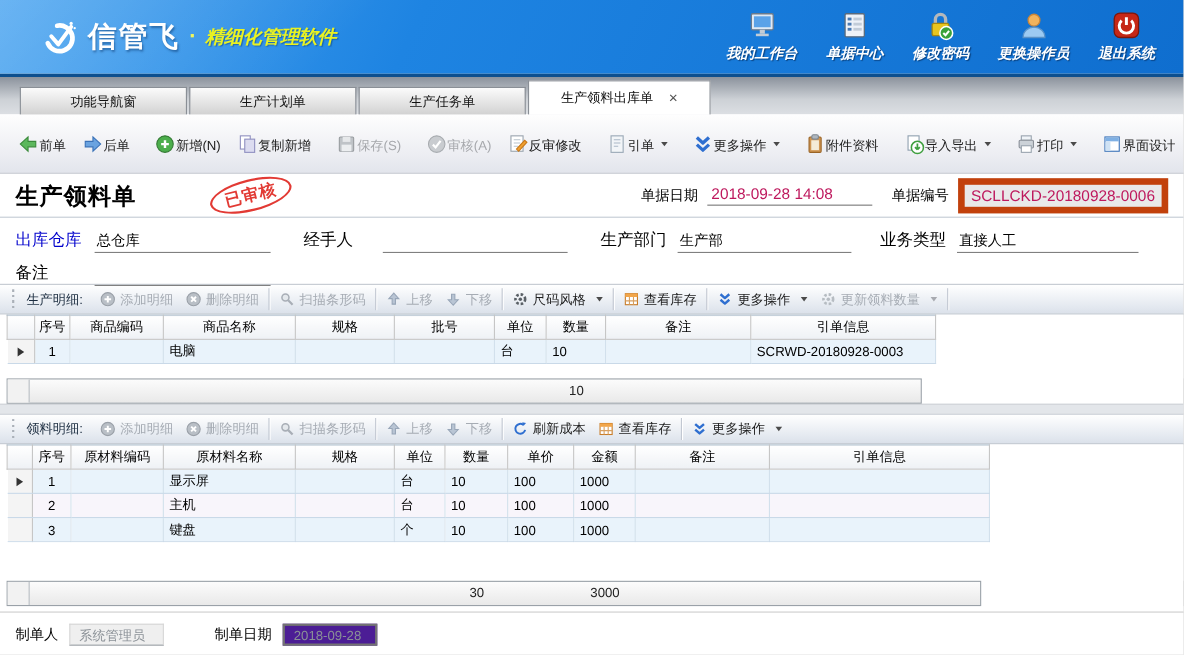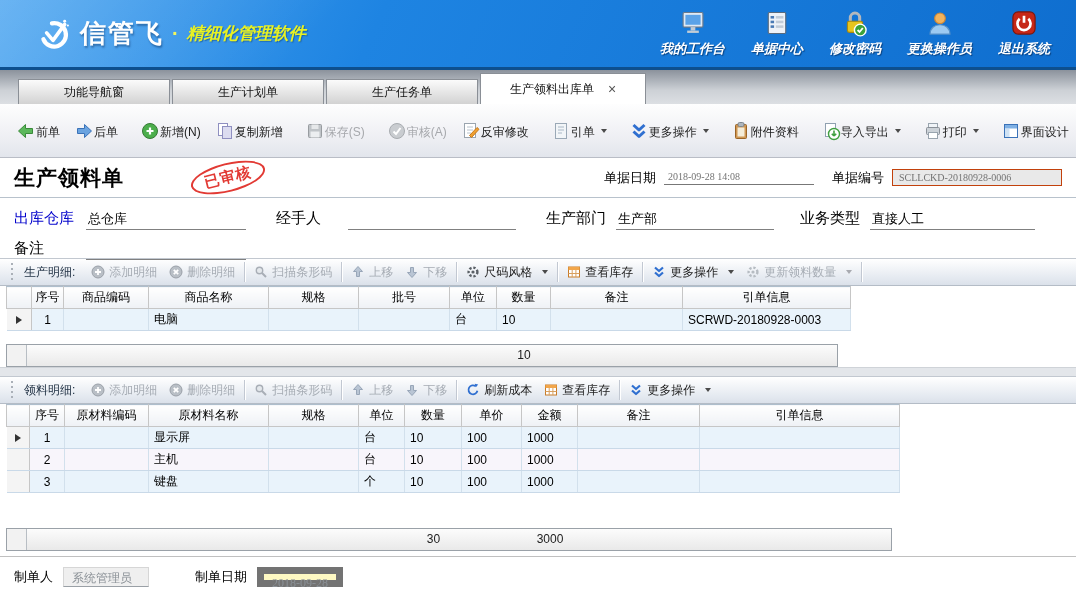--- a/index.html
+++ b/index.html
@@ -37,23 +37,23 @@
   .tsep { width:1px; height:38px; background:#c6cad2; margin:0 4px; box-shadow:1px 0 0 #fff; }
   .caret { width:0; height:0; border-left:3.5px solid transparent; border-right:3.5px solid transparent; border-top:4px solid #4a4a4a; margin-left:6px; }
   .caret.dim { border-top-color:#a8aab0; }
 
   
   .doc-header { height:40px; border-bottom:1px solid #b8c2cc; display:flex; align-items:center; padding:0 14px; background:#fff;gap:40px; }
   .doc-title { font-family:"Liberation Serif","DejaVu Serif",serif; font-size:21px; font-weight:bold; color:#000; letter-spacing:1px; }
   .stamp { margin-left:26px; transform:rotate(-14deg); border:2.5px solid #e23a34; color:#e23a34; border-radius:50%; padding:3px 12px; font-size:15px; font-weight:bold; letter-spacing:1px; }
   .doc-meta { margin-left:auto; display:flex; align-items:center; }
   .meta-label { font-size:13px; color:#000; margin:0 8px 0 18px; white-space:nowrap; }
-  .meta-value { font-family:Liberation Serif, serif; font-size:10px; color:#737373; }
+  .meta-value { font-family:Liberation Sans, sans-serif; font-size:14px; color:#be185d; }
   .meta-value.underline { border-bottom:1px solid #777; min-width:150px; padding:0 4px 2px; }
-  .meta-value.boxed { background:#e9e9e9; border:1px solid #c2410c; padding:2px 6px; min-width:170px; }
+  .meta-value.boxed { background:#e9e9e9; border:6px solid #c2410c; padding:2px 6px; min-width:170px; }
 
   
   .fields { height:60px; padding:8px 14px 0; background:#fff; }
   .frow { display:flex; align-items:flex-end; height:24px; margin-bottom:6px; }
   .flabel { font-size:15px; color:#000; white-space:nowrap; padding-bottom:2px; }
   .flabel.blue { color:#0000cc; }
   .fvalue { font-size:13px; color:#000; border-bottom:1px solid #808080; padding:0 2px 2px; height:20px; }
   .w160 { width:160px; } .w168 { width:168px; } .w158 { width:158px; } .w165 { width:165px; }
   .sp { display:inline-block; }
 
@@ -81,21 +81,21 @@
   .sumbar { height:23px; margin-left:6px; border:1px solid #9aa1a8; background:linear-gradient(#fcfcfc,#e9e9e9); position:relative; font-size:12px; color:#222; }
   .sumbar .stub { position:absolute; left:0; top:0; width:20px; height:100%; border-right:1px solid #b8bec4; background:#f2f2f2; }
   .sumbar .sumval { position:absolute; top:3px; text-align:center; }
   .graygap { height:9px; background:#e3e6ea; border-top:1px solid #cfd3d8; }
 
   
   .footsep { height:6px; border-bottom:1px solid #c0c0c0; background:#fff; }
   .footer { height:39px; background:#fff; display:flex; align-items:center; padding-left:14px; gap:10px; }
   .foot-label { font-size:13px; color:#000; white-space:nowrap; }
   .foot-box { font-size:12px; color:#8a9096; background:#efefef; border:1px solid #d6d6d6; border-bottom:1px solid #9aa0a6; padding:2px 8px; min-width:86px; height:20px; }
-  .foot-box.boxed { background:#fef9c3; border:7px solid #737373;font-family:Liberation Serif, serif; }
+  .foot-box.boxed { background:#4c1d95; border:2px solid #737373; }
   .gap120 { width:26px; }
 </style>
 </head>
 <body>
 
 <div class="app">
 
   <div class="titlebar">
     <div class="brand">
       <svg class="logo" viewBox="0 0 32 32">

